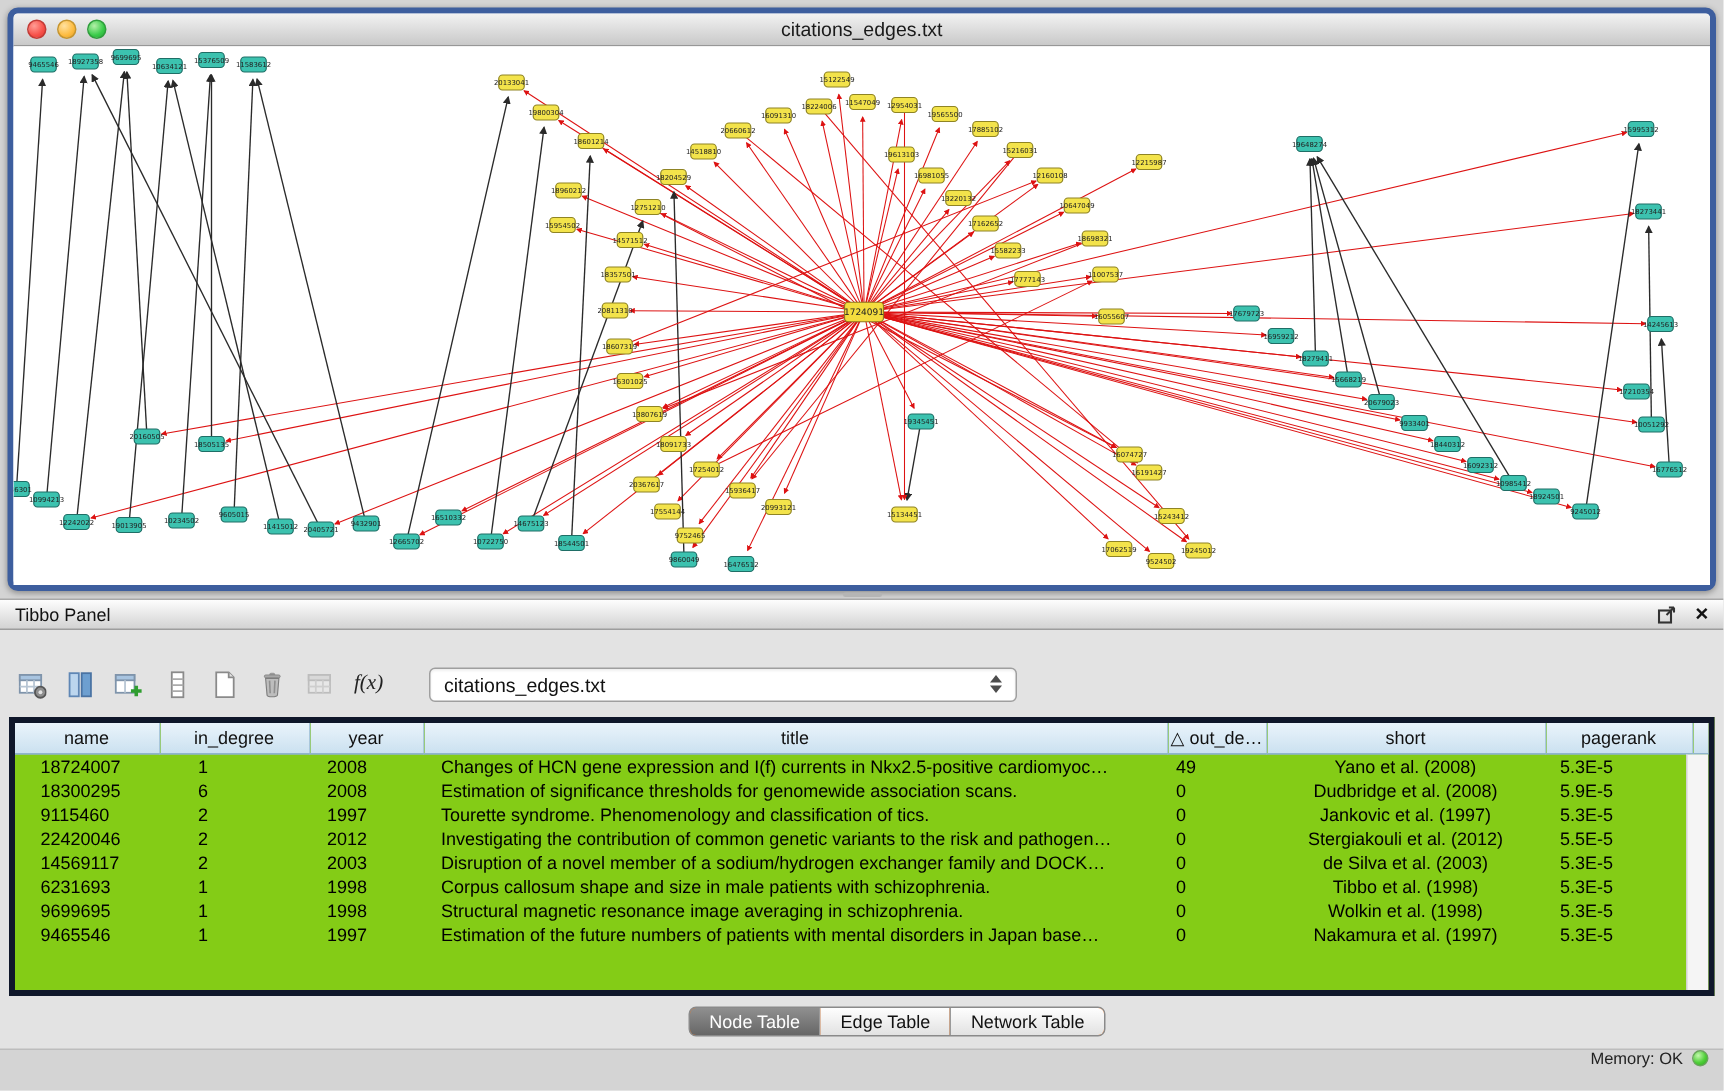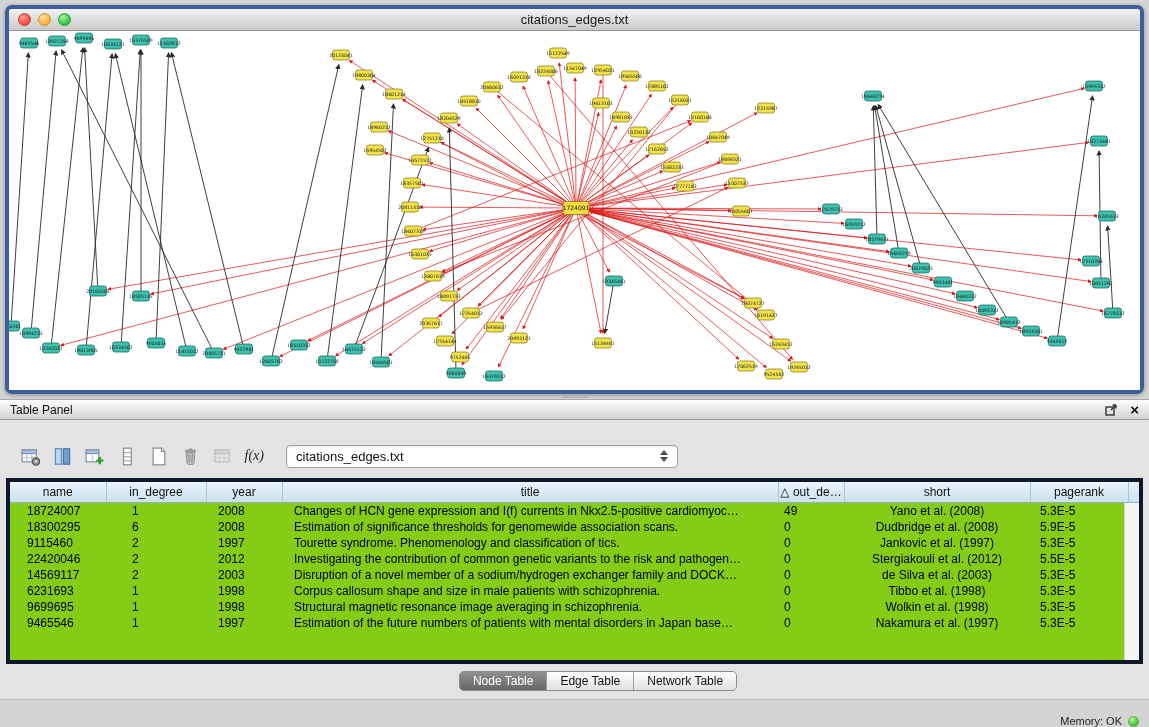--- a/index.html
+++ b/index.html
@@ -45,21 +45,21 @@
 
   
   .panel-body {
     position:absolute; top:420px; left:0; width:1149px; height:280px;
     background:#e3e3e3; border-bottom:1px solid #bdbdbd;
   }
   .toolbar {
     height:32px; margin-top:20px; display:flex; align-items:center; padding:0 12px; gap:4px;
   }
   .tbtn {
-    width:28px; height:26px; display:flex; align-items:center; justify-content:flex-end;
+    width:28px; height:26px; display:flex; align-items:center; justify-content:flex-start;
     border-radius:4px;
   }
   .fx { font-family:"Liberation Serif", serif; font-style:italic; font-size:14px; color:#222; }
   .combo {
     margin-left:18px; width:392px; height:23px; background:#fff;
     border:1px solid #9f9f9f; border-radius:4px; display:flex; align-items:center;
     padding:0 9px; font-size:13px; color:#111;
     box-shadow:inset 0 1px 2px rgba(0,0,0,.08);
   }
   .combo .arrows { margin-left:auto; display:flex; flex-direction:column; align-items:center; gap:2px; }
@@ -101,21 +101,21 @@
   .tab {
     padding:2px 13px; font-size:12px; color:#111;
     background:linear-gradient(#fefefe,#e2e2e2); border-right:1px solid #9a9a9a;
   }
   .tab:last-child { border-right:none; }
   .tab.active { background:linear-gradient(#8f8f8f,#676767); color:#fff; }
 
   
   .statusbar {
     position:absolute; top:700px; left:0; width:1149px; height:27px;
-    background:#d4d4d4; display:flex; align-items:flex-end; justify-content:flex-end;
+    background:#d4d4d4; display:flex; align-items:flex-start; justify-content:flex-end;
     padding:0 10px; gap:6px; font-size:11px; color:#222;
   }
   .led {
     width:11px; height:11px; border-radius:50%;
     background:radial-gradient(circle at 35% 30%, #c4f8ae, #4fd038 55%, #2ea51f);
     border:1px solid #69a55b;
   }
 
   
   .node-label { font-family:"DejaVu Sans", sans-serif; }
@@ -628,21 +628,21 @@
           </g>
         </svg>
     </div>
   </div>
 
   <div class="panel-gap">
       <span class="grip"></span>
     </div>
 
   <div class="panel-header">
-    <span>Table Panel</span>
+    <span>Tibbo Panel</span>
     <span class="spacer"></span>
     <span class="ph-icon">
       <svg width="13" height="12" viewBox="0 0 13 12">
           <rect x="1" y="3" width="8" height="8" fill="none" stroke="#333" stroke-width="1.4"></rect>
           <path d="M6 6 L11 1 M11 1 h-3.4 M11 1 v3.4" stroke="#333" stroke-width="1.4" fill="none"></path>
         </svg>
     </span>
     <span class="ph-icon ph-close">×</span>
   </div>
 

